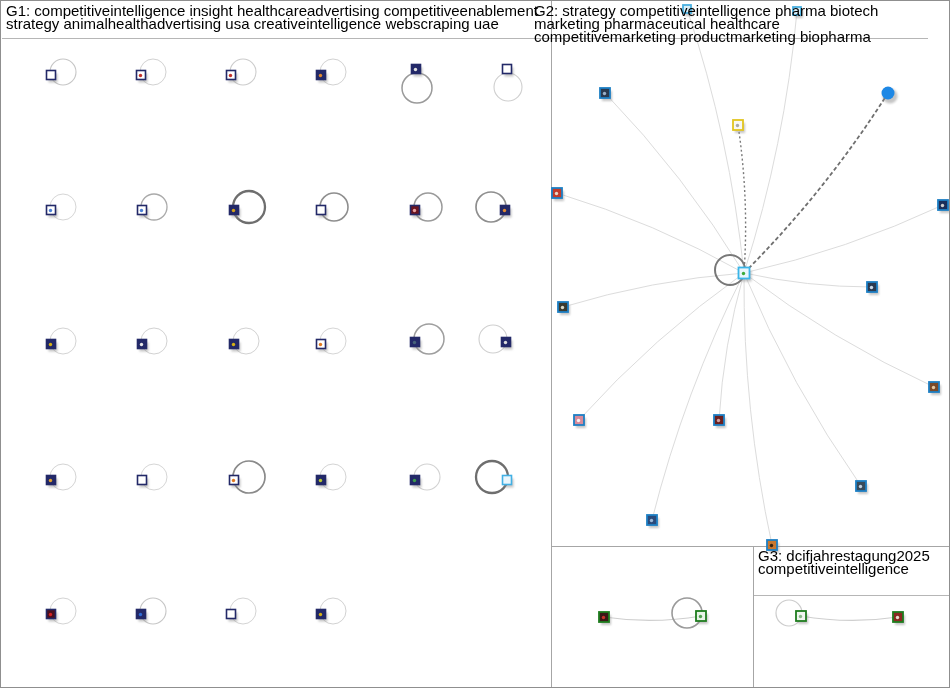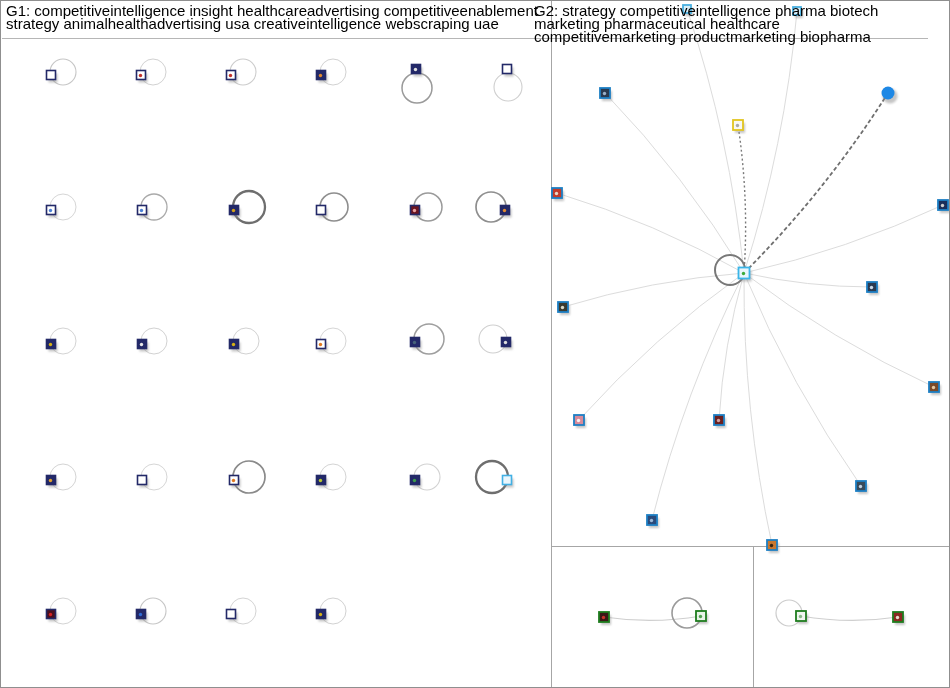--- a/index.html
+++ b/index.html
@@ -214,14 +214,15 @@
       <rect x="797" y="613" width="10" height="10" fill="#8c8c8c" opacity="0.5" filter="url(#soft)"></rect>
       <rect x="795" y="610" width="10" height="10" fill="#f0f6f0" stroke="#1e7d1e" stroke-width="1.8"></rect>
       <circle cx="799.5" cy="615.5" r="1.7" fill="#88b888"></circle>
       <rect x="894" y="614" width="10" height="10" fill="#8c8c8c" opacity="0.5" filter="url(#soft)"></rect>
       <rect x="892" y="611" width="10" height="10" fill="#8a2a22" stroke="#1e7d1e" stroke-width="1.8"></rect>
       <circle cx="896.5" cy="616.5" r="1.7" fill="#e8e0d0"></circle>
     </svg>
 
   <div class="hdr" id="hg1">G1: competitiveintelligence insight healthcareadvertising competitiveenablement strategy animalhealthadvertising usa creativeintelligence webscraping uae</div>
   <div class="hdr" id="hg2">G2: strategy competitiveintelligence pharma biotech marketing pharmaceutical healthcare competitivemarketing productmarketing biopharma</div>
+  <div class="hdr" id="hg3">G3: dcifjahrestagung2025 competitiveintelligence</div>
 
 </div>
 
 </body></html>

